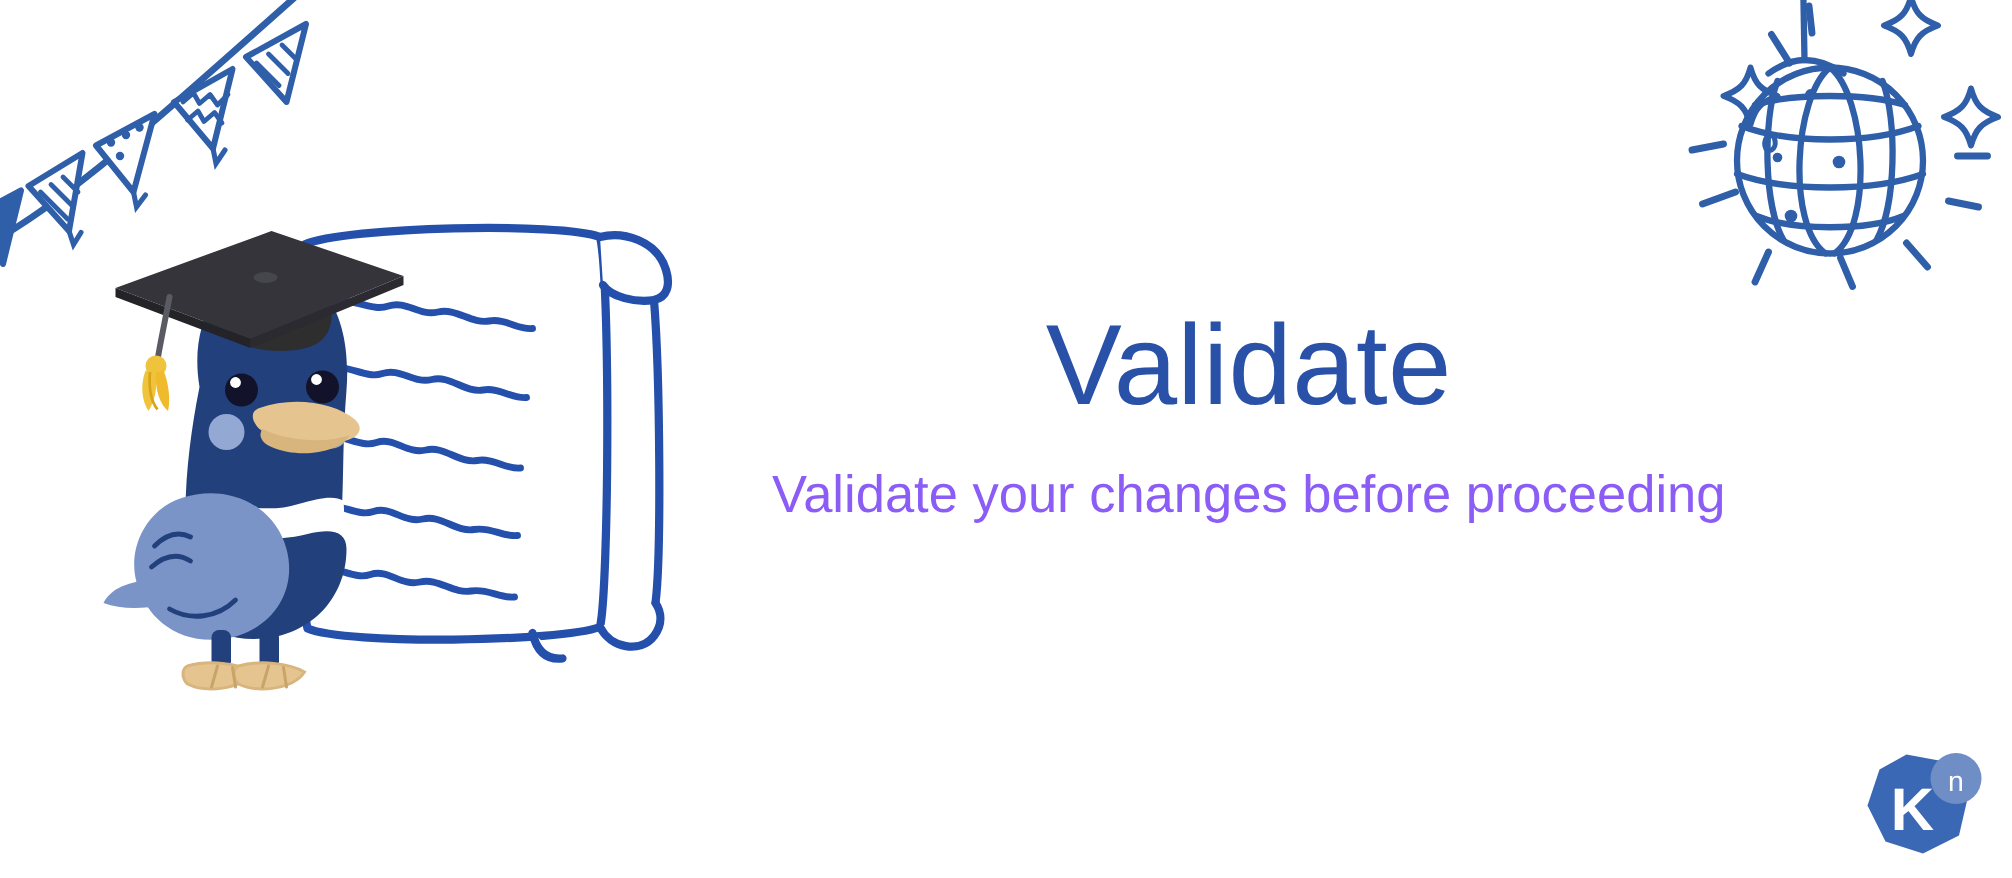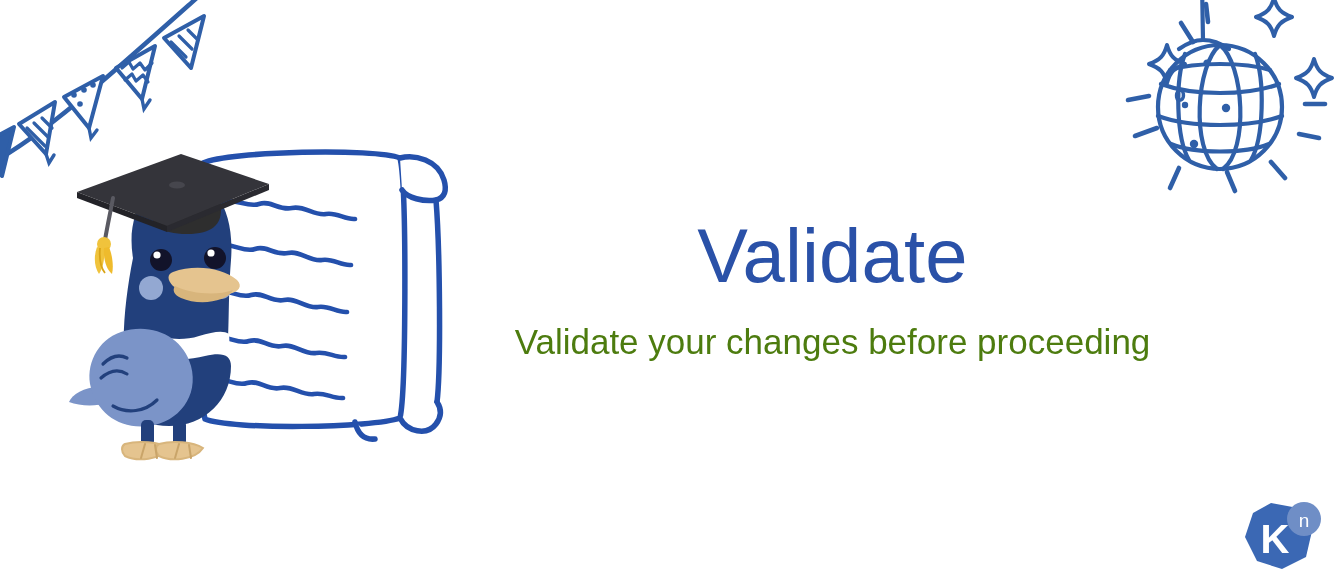--- a/index.html
+++ b/index.html
@@ -45,37 +45,37 @@
 
   
   .text-block {
     position: absolute;
     left: 465px;
     top: 200px;
     width: 735px;
     text-align: center;
   }
   .page-title {
-    margin: 16px;
+    margin: 4px;
     font-family: "Liberation Sans", sans-serif;
     font-size: 76px;
     font-weight: 300;
     line-height: 1.05;
     letter-spacing: 0.2px;
     color: #2a51a8;
     white-space: nowrap;
   }
   .page-subtitle {
     margin: 26px 0 0 0;
     font-family: "Liberation Sans", sans-serif;
     font-size: 35px;
     font-weight: 400;
     line-height: 1.15;
     letter-spacing: 0px;
-    color: #4d7c0f;
+    color: #8b5cf6;
     white-space: nowrap;
   }
 
   
   .brand-logo {
     position: absolute;
     right: 18px;
     bottom: 8px;
     width: 86px;
     height: 80px;

